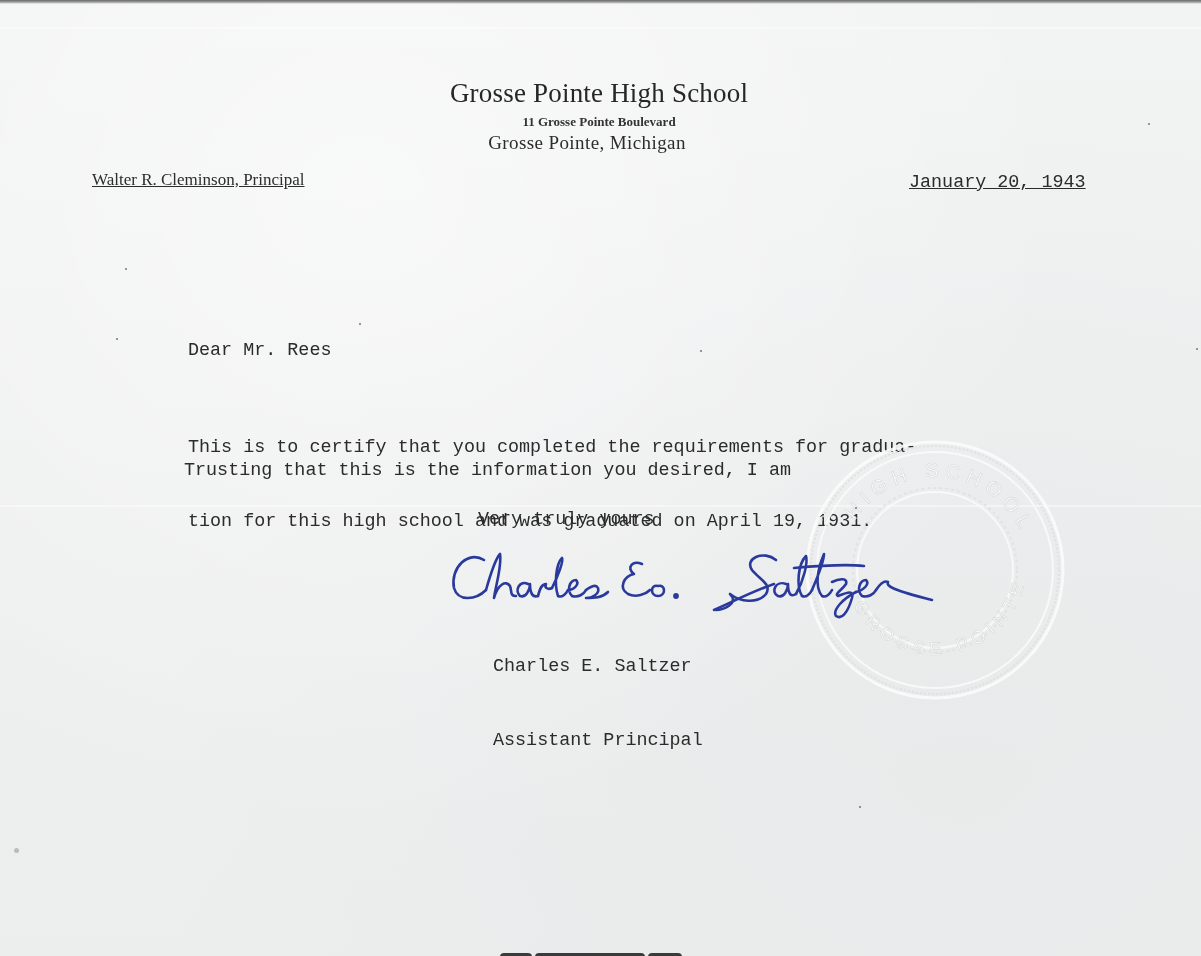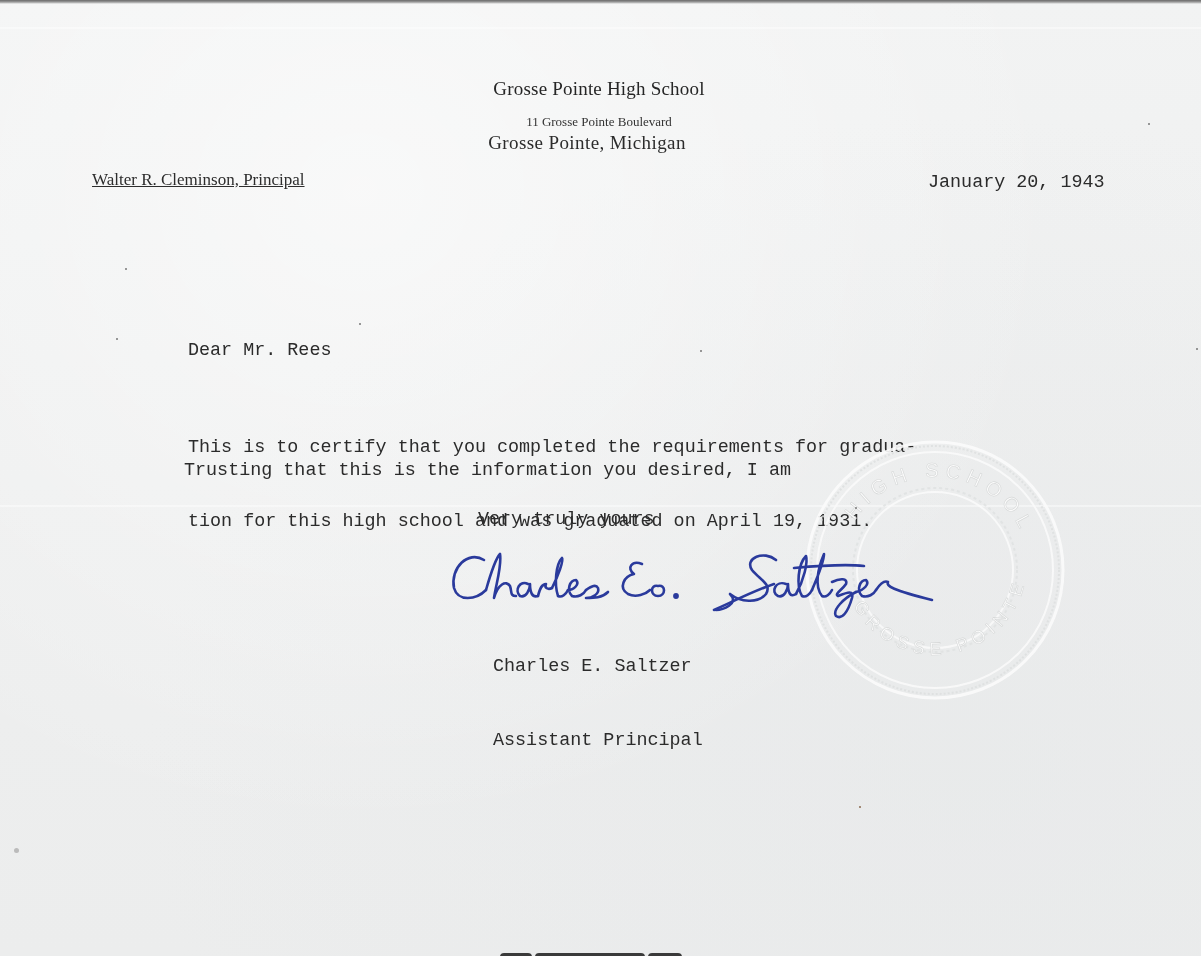--- a/index.html
+++ b/index.html
@@ -40,30 +40,30 @@
     .letterhead {
       position: absolute;
       left: 0;
       width: 1170px;
       text-align: center;
       color: #2a2a2a;
       font-family: "DejaVu Serif", serif;
     }
     .lh-title {
       top: 78px;
-      font-size: 19px;
+      font-size: 27px;
       letter-spacing: 0.2px;
       left: 14px;
       font-family: "Liberation Serif", serif;
       color: #262626;
     }
     .lh-street {
       top: 114px;
       font-size: 13px;
-      font-weight: normal;
+      font-weight: bold;
       left: 14px;
       font-family: "Liberation Serif", serif;
       color: #333;
     }
     .lh-city {
       top: 132px;
       font-size: 19px;
       left: 2px;
       letter-spacing: 0.4px;
       font-family: "Liberation Serif", serif;
@@ -79,21 +79,21 @@
       text-decoration: underline;
     }
     .typed {
       position: absolute;
       font-family: "Liberation Mono", monospace;
       font-size: 18.4px;
       line-height: 24.5px;
       color: #2b2b2b;
       white-space: pre;
     }
-    .date { left: 928px; top: 171px; }
+    .date { left: 909px; top: 171px; text-decoration: underline; }
     .addr { left: 188px; top: 242px; }
     .salutation { left: 188px; top: 339px; text-align: center; }
     .body1 { left: 188px; top: 387px; }
     .body2 { left: 184px; top: 459px; }
     .closing { left: 478px; top: 508px; }
     .sig-block { left: 493px; top: 606px; }
     .signature {
       position: absolute;
       left: 446px;
       top: 540px;

